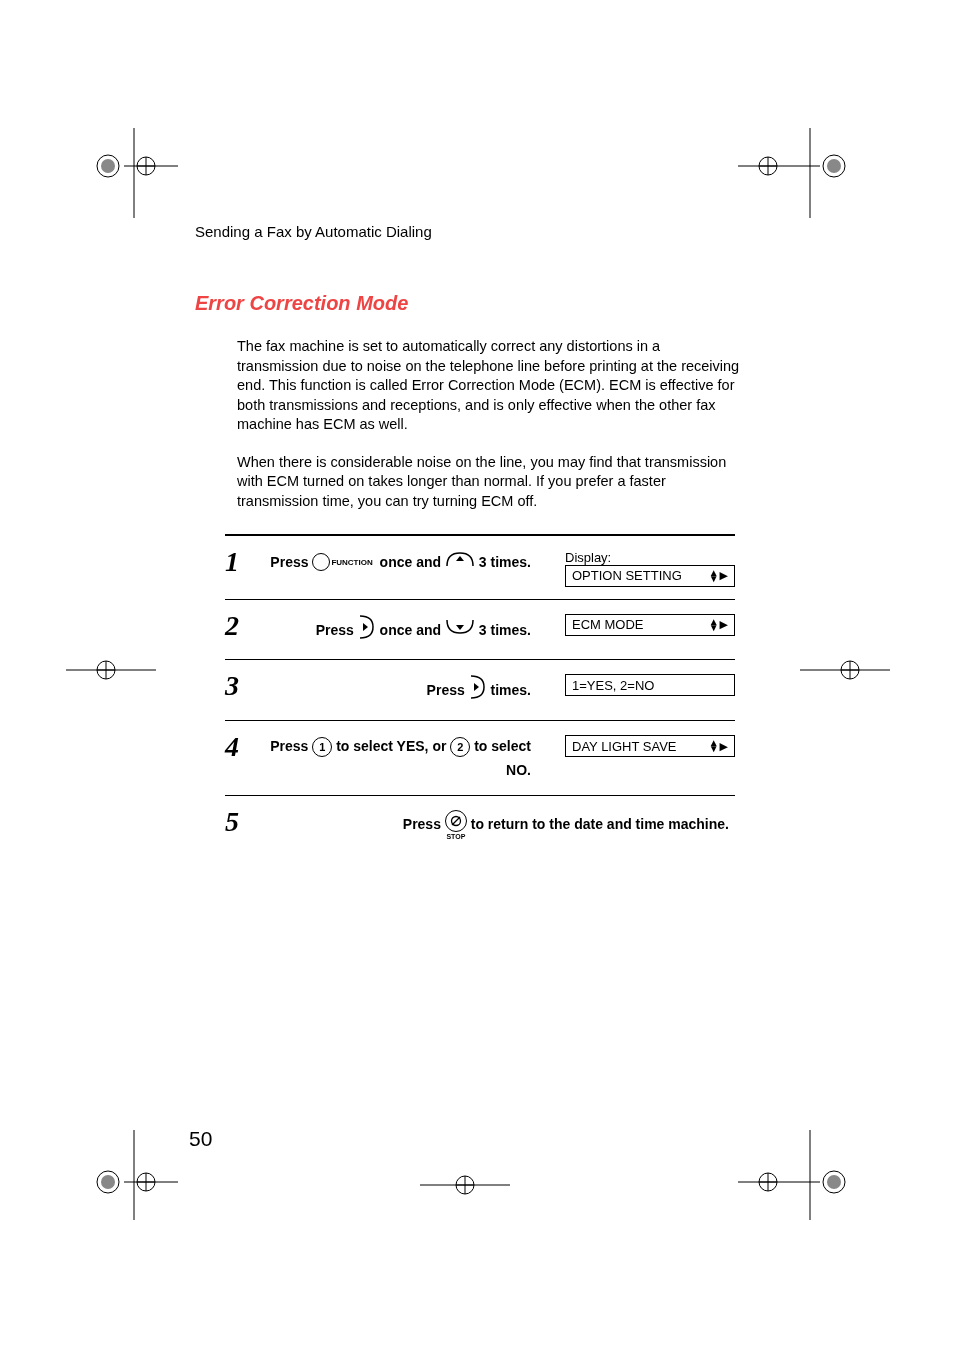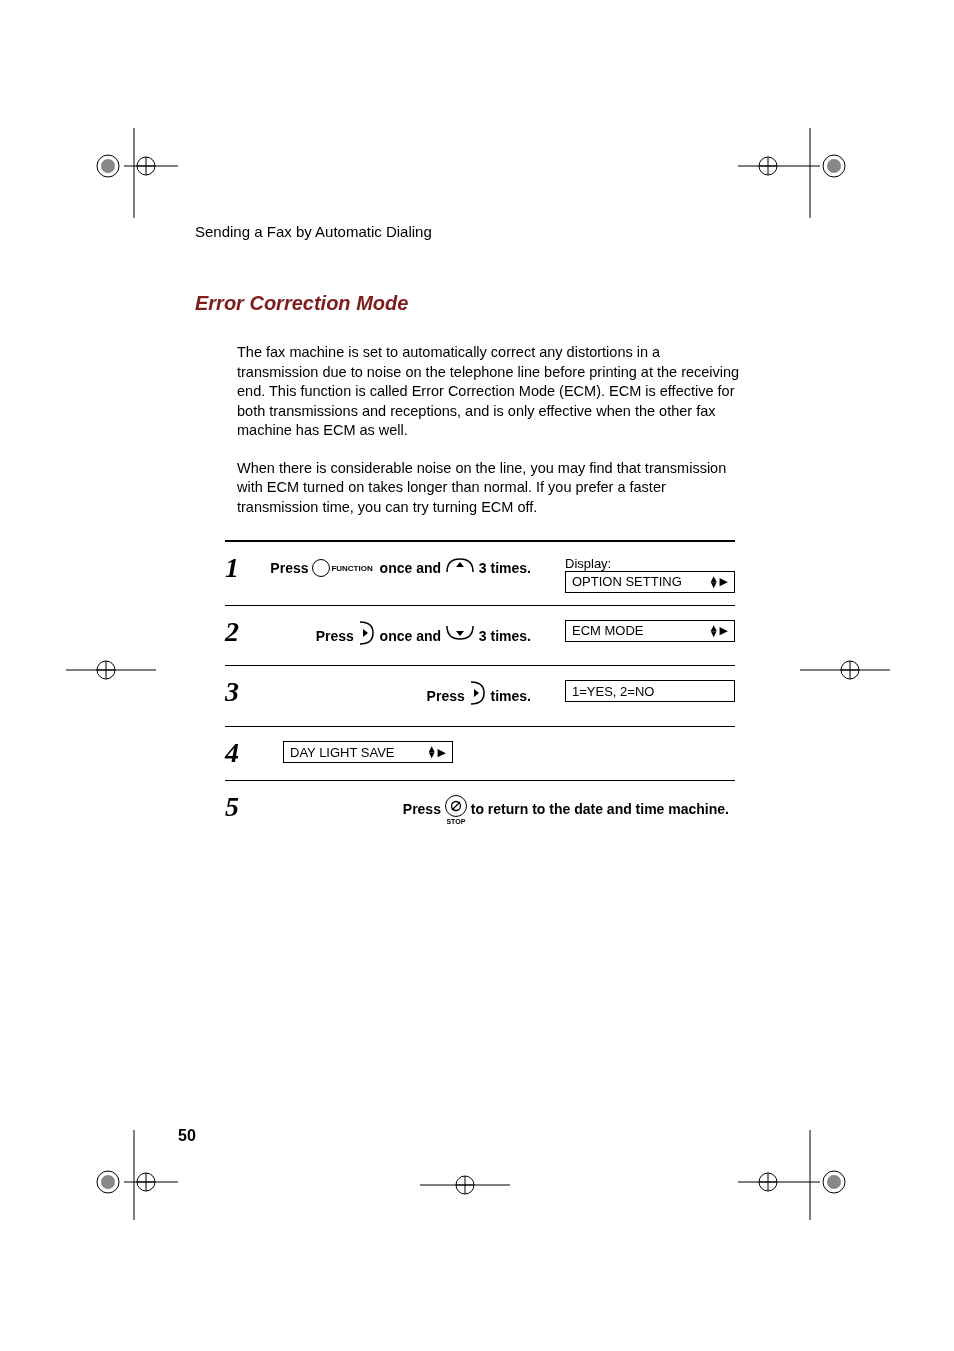--- a/index.html
+++ b/index.html
@@ -25,22 +25,22 @@
     width: 545px;
   }
   .header-title {
     font-size: 15px;
     margin-bottom: 52px;
   }
   .section-title {
     font-size: 20px;
     font-style: italic;
     font-weight: bold;
-    color: #7f1d1d;
-    margin-bottom: 28px;
+    color: #ef4444;
+    margin-bottom: 22px;
   }
   .body-text {
     font-size: 14.5px;
     line-height: 1.35;
     margin-left: 42px;
     margin-bottom: 18px;
   }
   .steps {
     border-top: 2px solid #000;
     margin-top: 22px;
@@ -155,24 +155,24 @@
     align-items: center;
     justify-content: center;
     border: 1.5px solid #000;
     border-radius: 50%;
     width: 22px;
     height: 22px;
   }
   .stop-lbl { font-size: 7px; font-weight: bold; margin-top: 1px; }
   .page-num {
     position: absolute;
-    left: 178px;
+    left: 189px;
     top: 1127px;
-    font-size: 16px;
-    font-weight: bold;
+    font-size: 21px;
+    font-weight: normal;
   }
   .display-label { font-size: 13px; margin-right: 3px; }
   .step-right .note { font-size: 13px; line-height: 1.3; display: block; margin-bottom: 6px; }
 </style>
 </head>
 <body>
 
 <div class="regmark" style="left:88px; top:128px;">
 <svg width="90" height="90" viewBox="0 0 90 90">
   <circle cx="20" cy="38" r="11" fill="none" stroke="#000" stroke-width="1"></circle>
@@ -328,20 +328,27 @@
       </div>
       <div class="step-right">
         <span class="lcd">
           <span>1=YES, 2=NO</span>
         </span>
       </div>
     </div>
 
     <div class="step">
       <div class="step-num">4</div>
+      <div class="step-body">
+        <span>Press</span>
+        <span class="num-btn">1</span>
+        <span> to select YES, or </span>
+        <span class="num-btn">2</span>
+        <span> to select NO.</span>
+      </div>
       <div class="step-right">
         <span class="lcd">
           <span>DAY LIGHT SAVE</span>
           <span class="arrows">
               <span class="ud">▲<br>▼</span>
               <span class="rt">▶</span>
             </span>
         </span>
       </div>
     </div>

